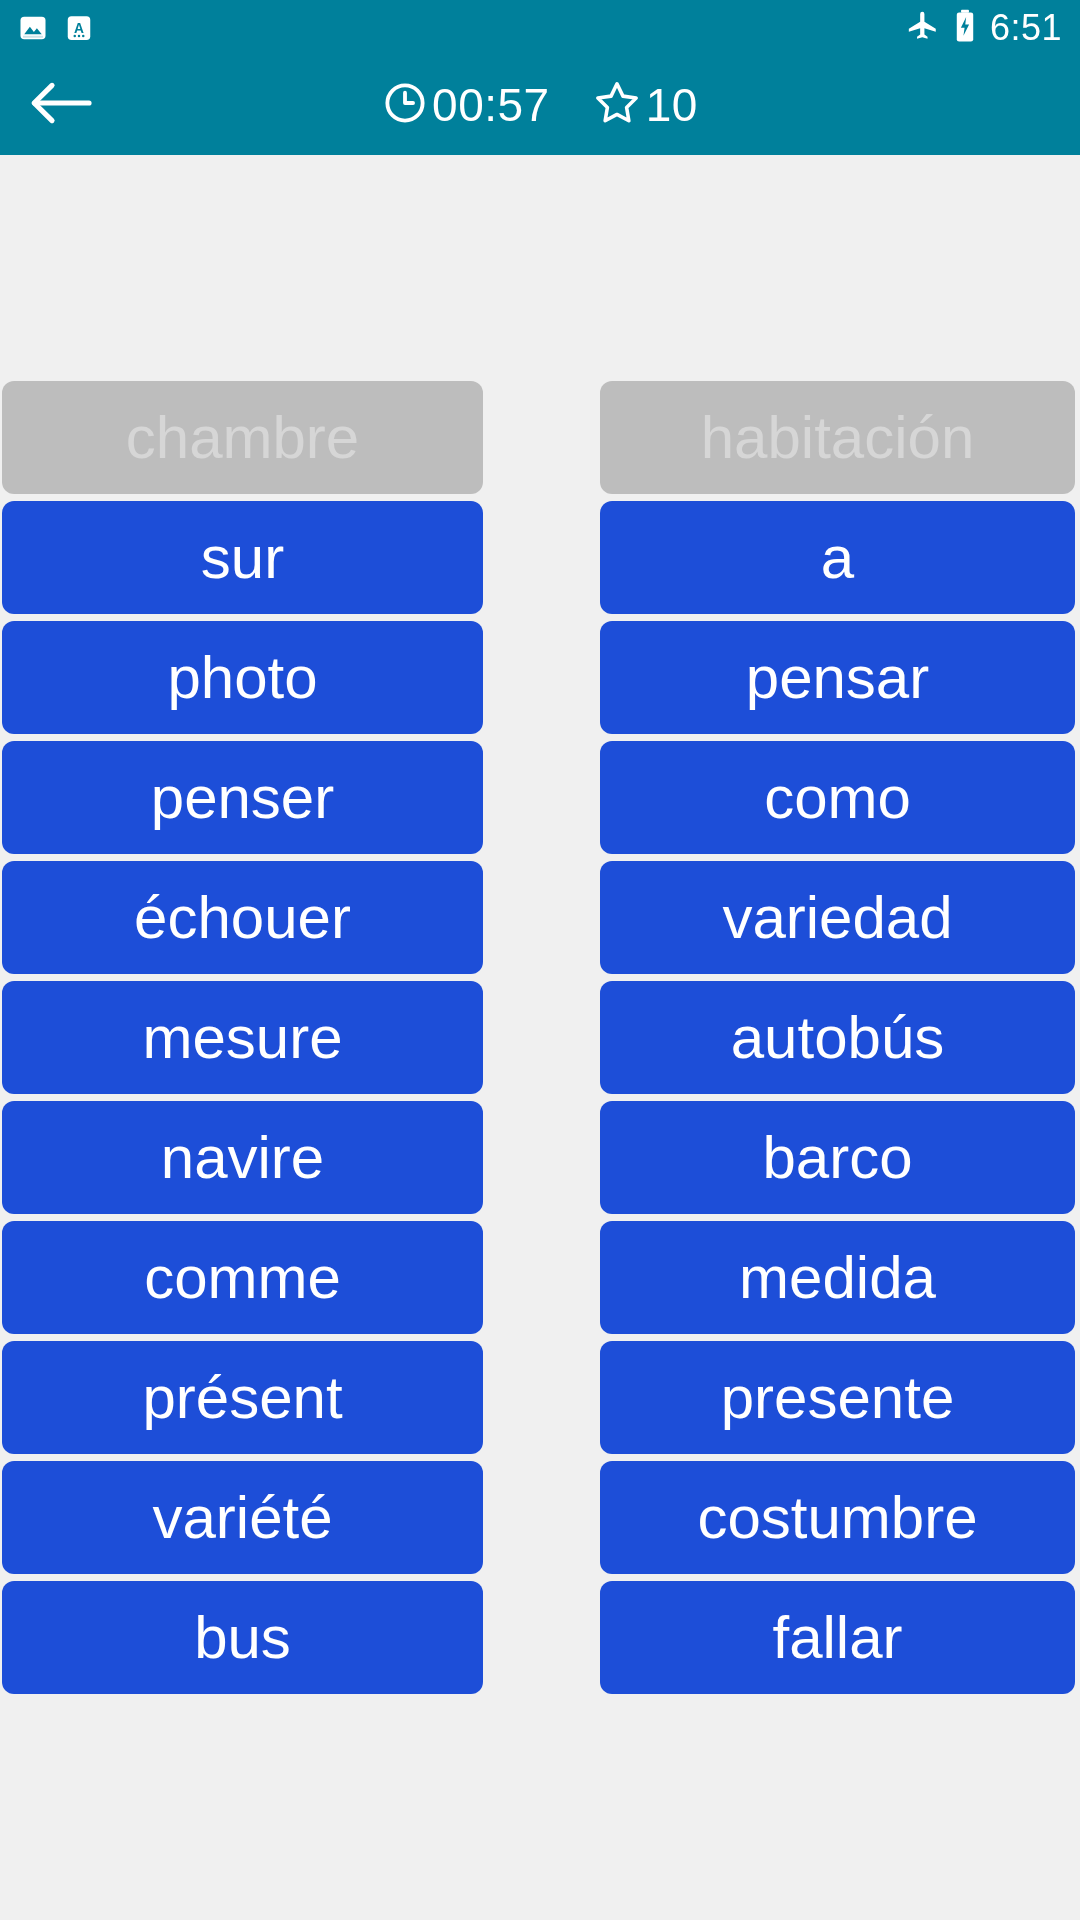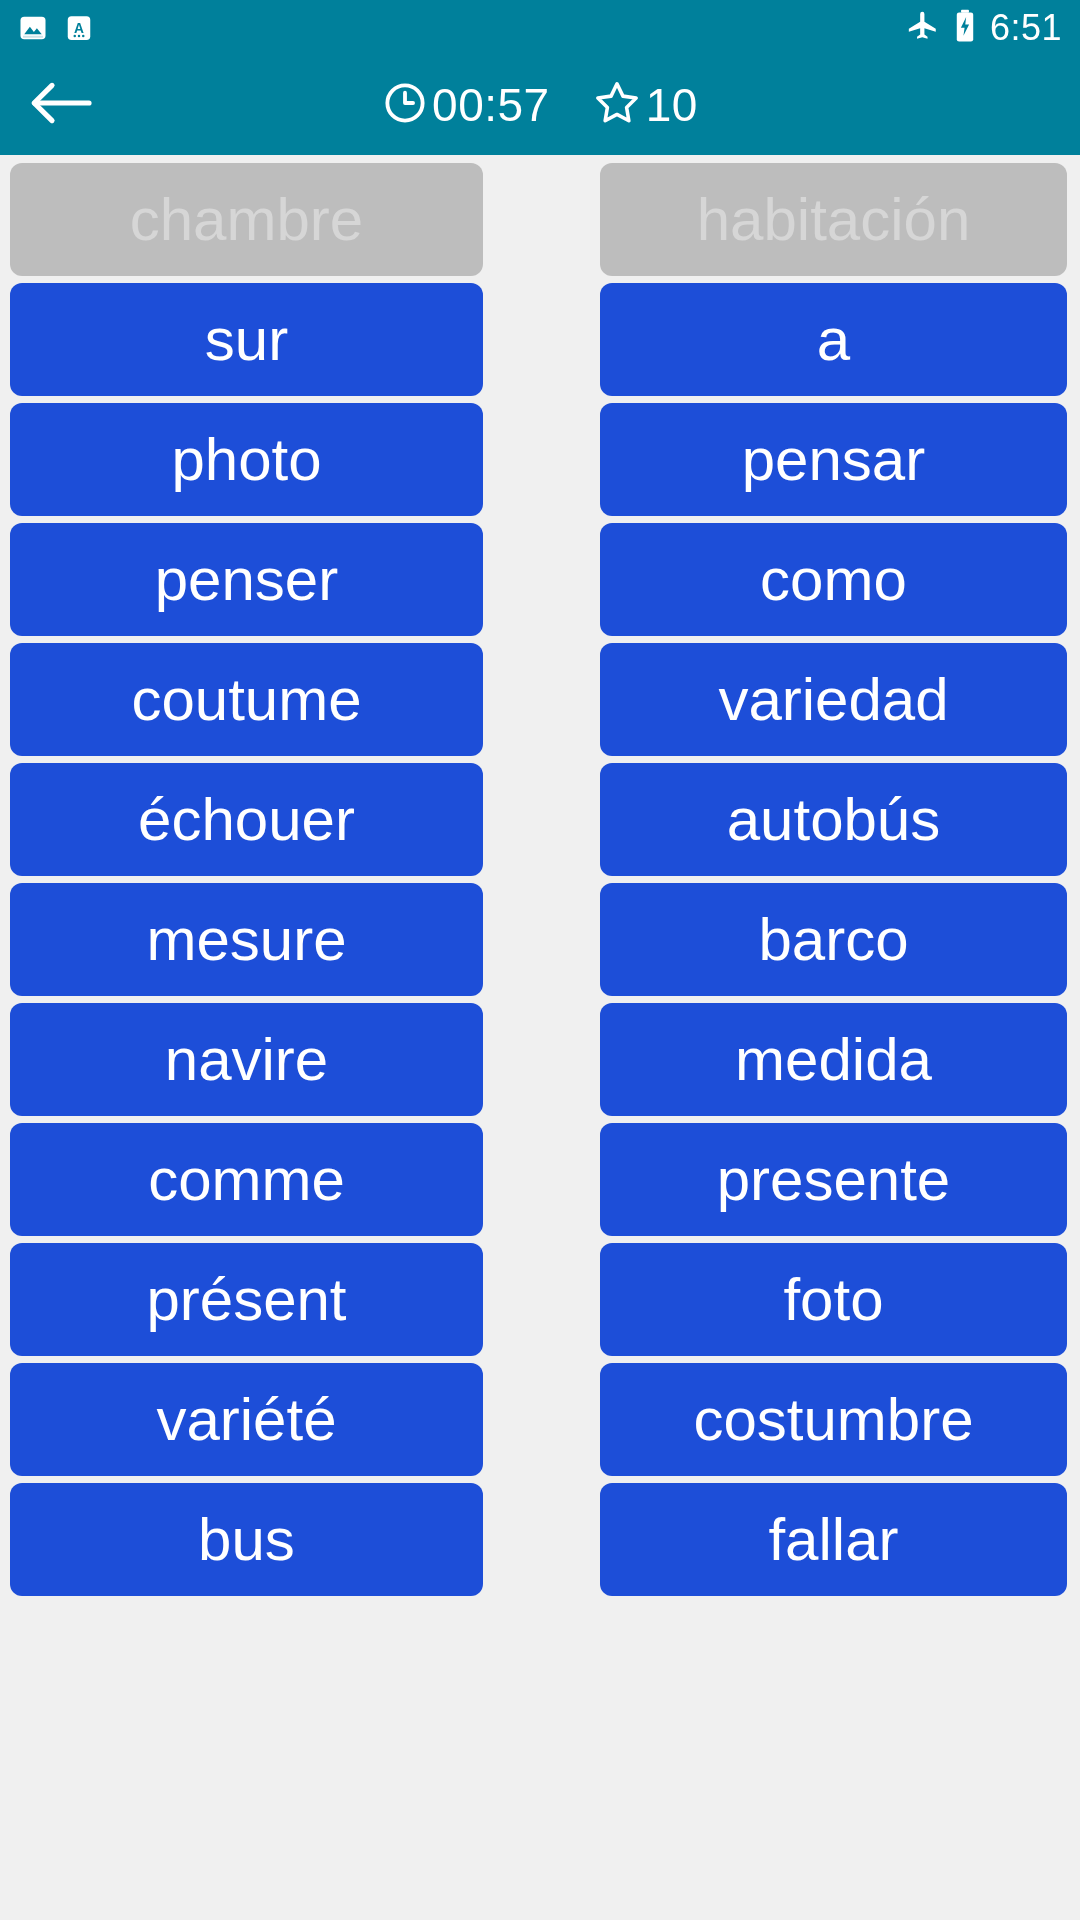--- a/index.html
+++ b/index.html
@@ -60,22 +60,23 @@
     font-weight:400;
     letter-spacing:0.5px;
   }
   .stat-text.stars { margin-left:0; }
 
   
   .board {
     flex:1 1 auto;
     display:flex;
     gap:0;
-    padding:8px;
+    padding:0;
     overflow:hidden;
+    align-items:center;
   }
   .column {
     display:flex; flex-direction:column;
     gap:7px;
   }
   .column.left  { width:483px; padding-left:2px;  padding-right:0; }
   .column.spacer{ width:112px; flex:0 0 112px; }
   .column.right { width:485px; padding-left:5px; padding-right:5px; }
 
   .word-btn {
@@ -173,39 +174,37 @@
       </div>
     </div>
   </div>
 
   <div class="board">
     <div class="column left" id="left-col">
         <button class="word-btn matched">chambre</button>
         <button class="word-btn">sur</button>
         <button class="word-btn">photo</button>
         <button class="word-btn">penser</button>
-        <button class="word-btn">coutume</button>
         <button class="word-btn">échouer</button>
         <button class="word-btn">mesure</button>
         <button class="word-btn">navire</button>
         <button class="word-btn">comme</button>
         <button class="word-btn">présent</button>
         <button class="word-btn">variété</button>
         <button class="word-btn">bus</button>
       </div>
     <div class="column spacer"></div>
     <div class="column right" id="right-col">
         <button class="word-btn matched">habitación</button>
         <button class="word-btn">a</button>
         <button class="word-btn">pensar</button>
         <button class="word-btn">como</button>
         <button class="word-btn">variedad</button>
         <button class="word-btn">autobús</button>
         <button class="word-btn">barco</button>
         <button class="word-btn">medida</button>
         <button class="word-btn">presente</button>
-        <button class="word-btn">foto</button>
         <button class="word-btn">costumbre</button>
         <button class="word-btn">fallar</button>
       </div>
   </div>
 
 </div>
 
 </body></html>

